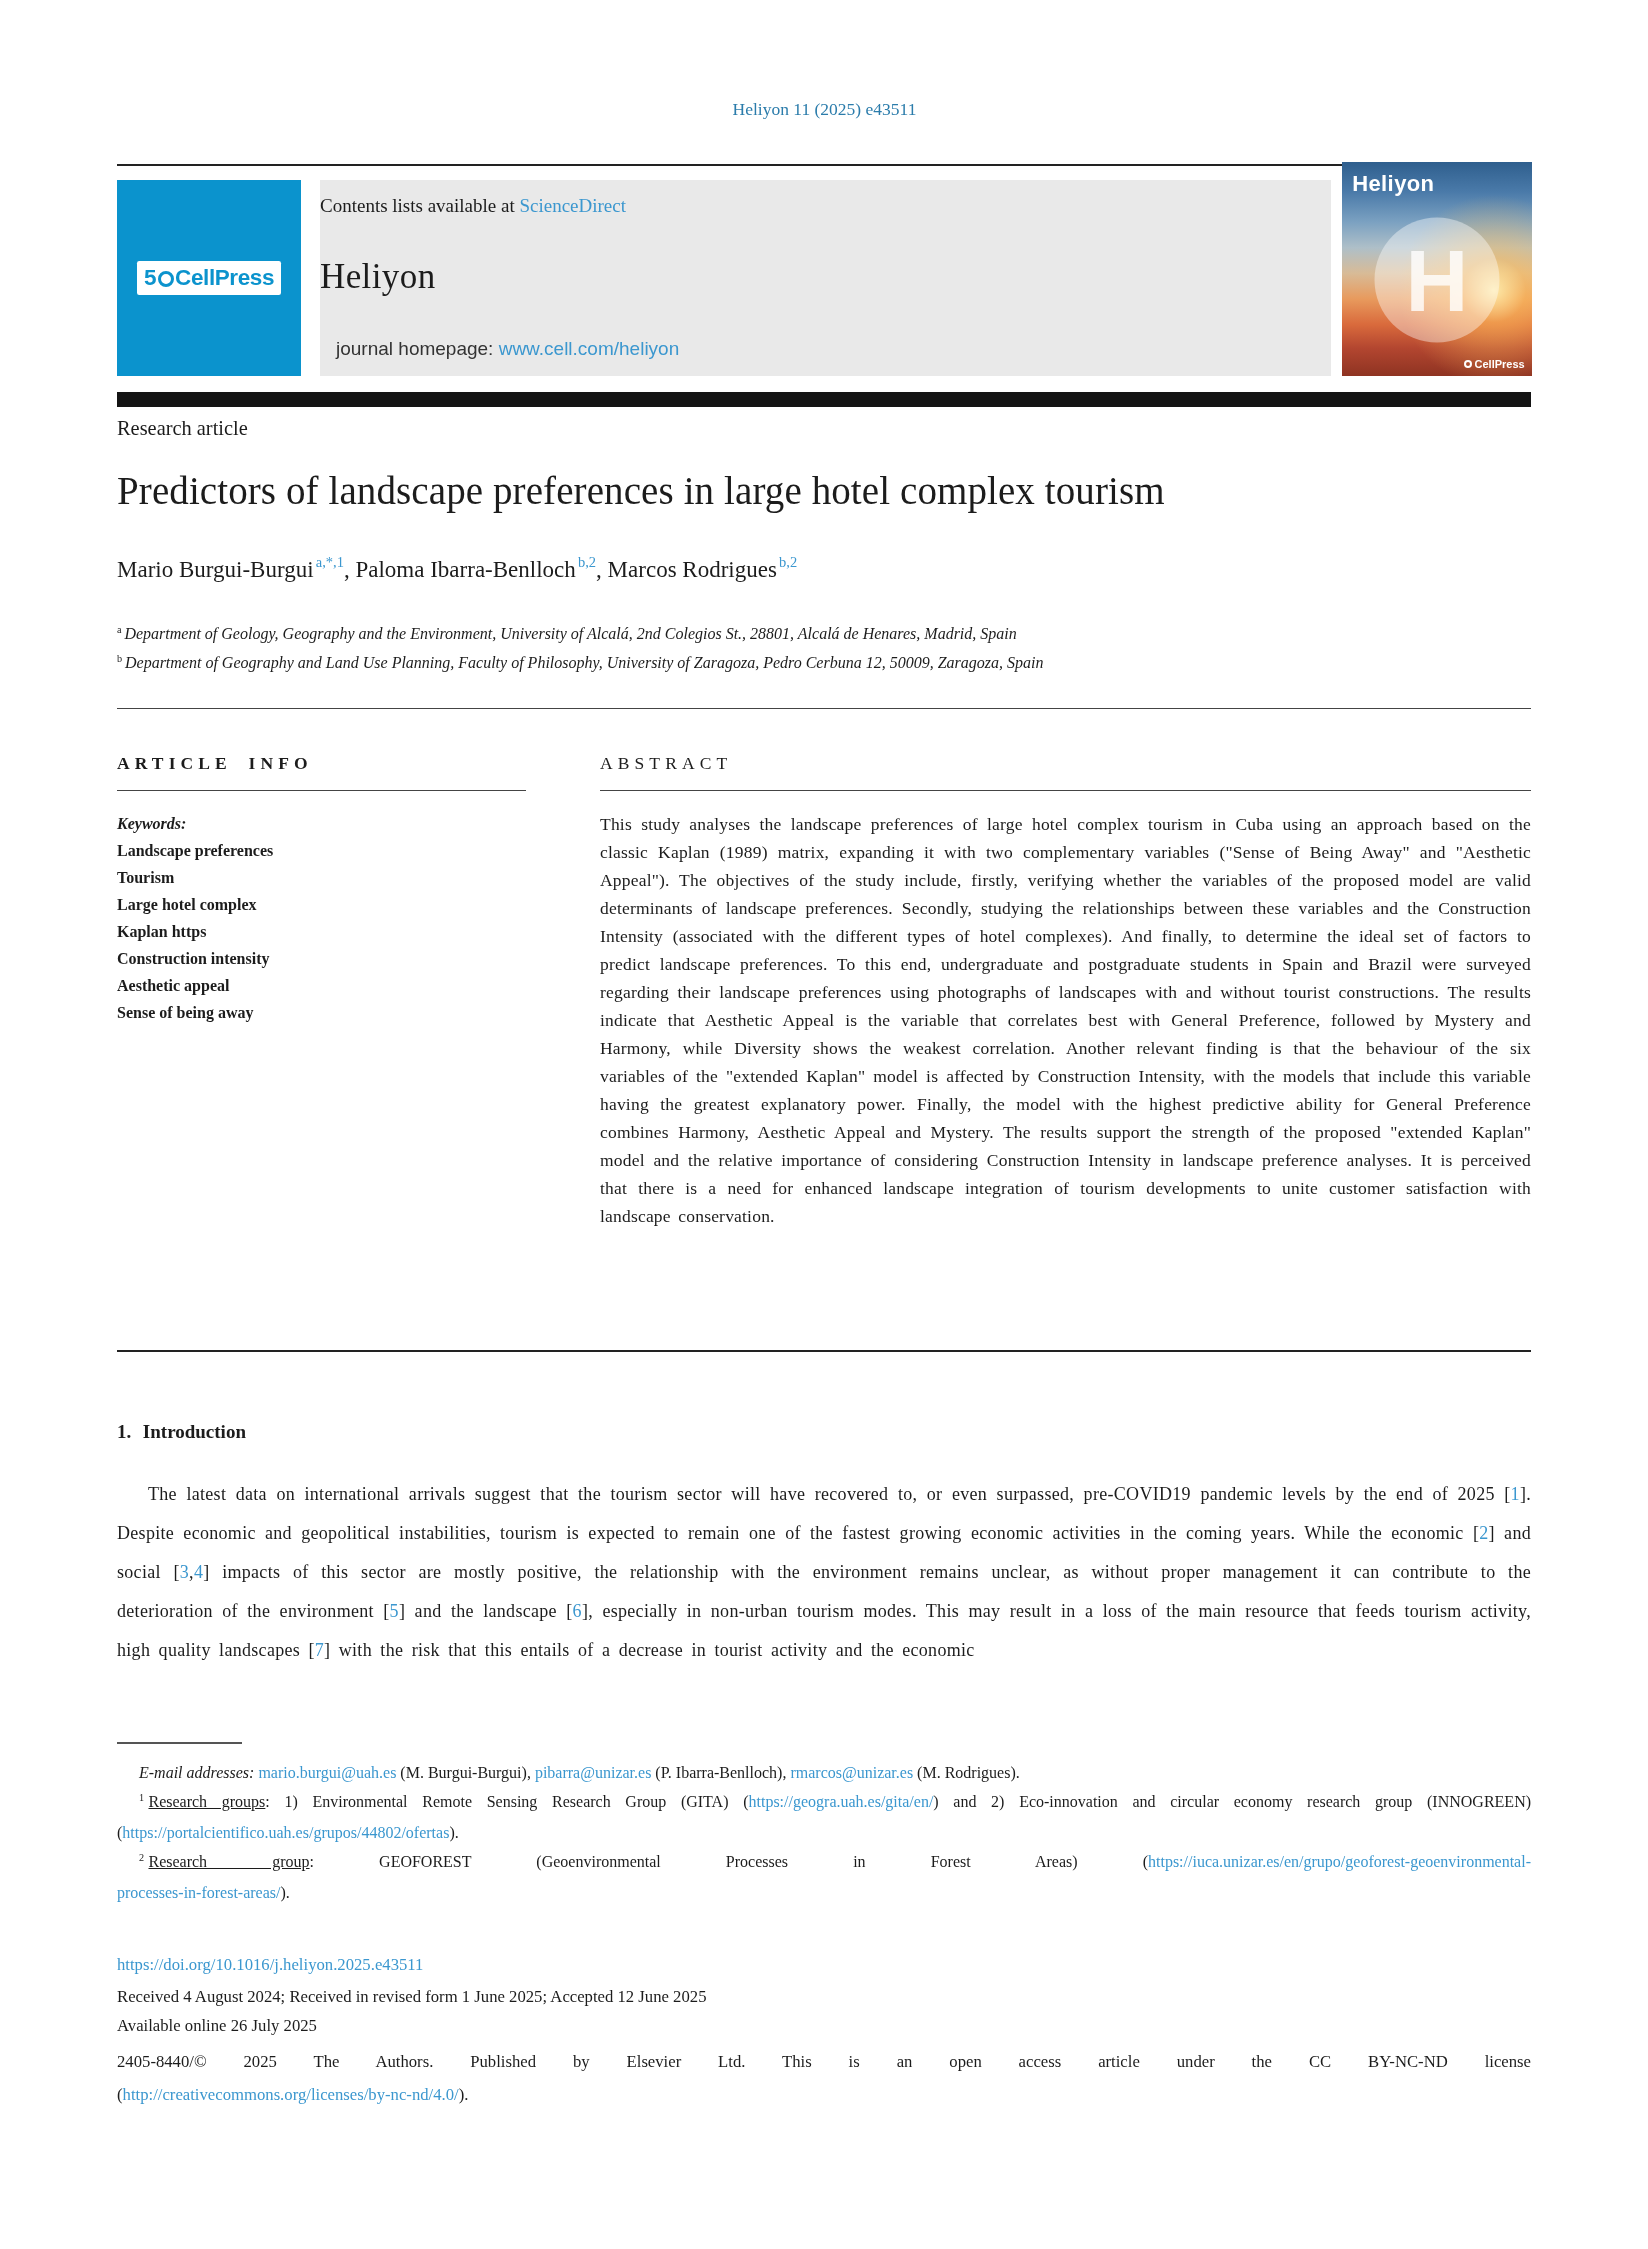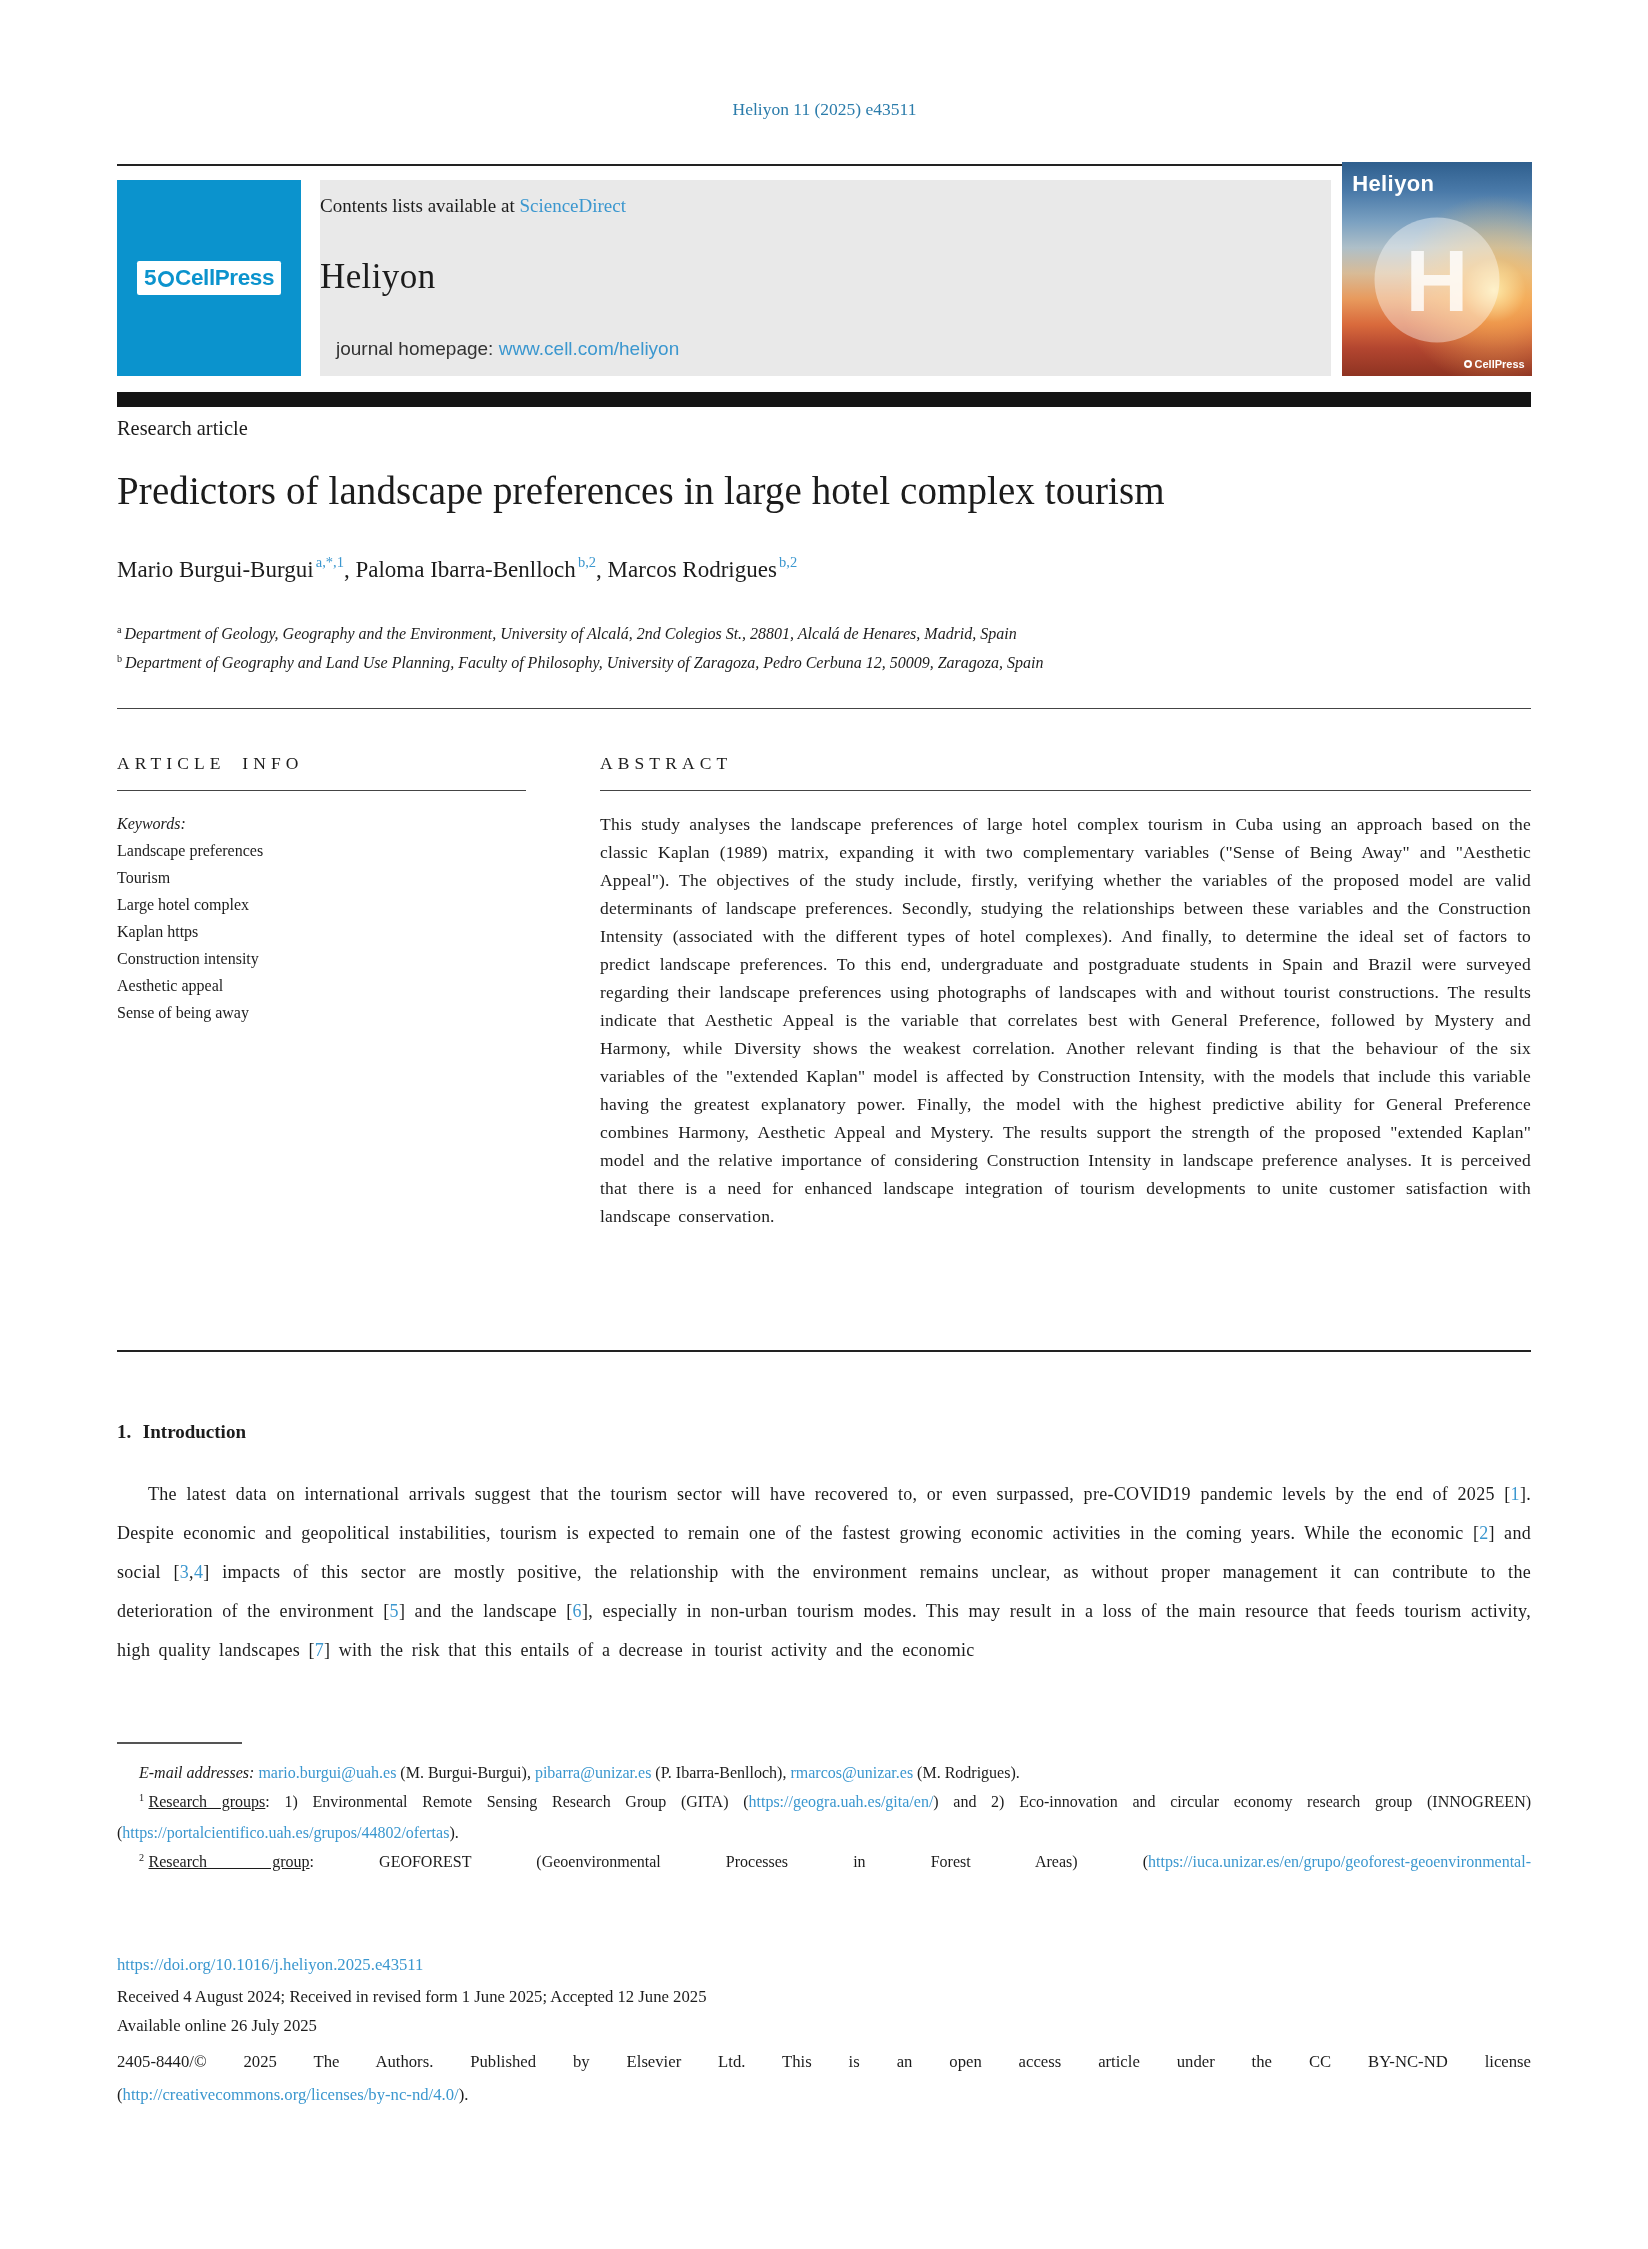--- a/index.html
+++ b/index.html
@@ -42,21 +42,21 @@
   .title { top:468px; left:117px; width:1414px; font-size:39px; font-weight:normal; letter-spacing:0.1px; }
   .authors { top:557px; left:117px; width:1414px; font-size:23px; }
   .authors .a-sup { font-size:14.5px; position:relative; top:-10.2px; color:#3b97cf; margin-left:2.2px; }
   .affiliations { top:620px; left:117px; width:1414px; font-size:16px; line-height:27px; }
   .aff-sup { font-size:10.2px; position:relative; top:-5.8px; margin-right:2.9px; }
   .aff-text { font-style:italic; }
   .rule-authors { top:708px; left:117px; width:1414px; height:0.7px; background:#444; }
 
   
   .columns { top:753px; left:117px; width:1414px; display:flex; }
-  .col-info { width:409px; }
+  .col-info { width:409px;font-weight:bold; }
   .col-gap { width:74px; }
   .col-abstract { width:931px; }
   .col-heading { font-size:17.5px; letter-spacing:5.1px; word-spacing:7.3px; }
   .col-rule { height:0.7px; background:#444; margin-top:16px; }
   .keywords { margin-top:19px; font-size:16px; line-height:27px; }
   .kw-label { font-style:italic; }
   .abstract-text { margin-top:19px; font-size:17.5px; line-height:28px; text-align:justify; word-spacing:2.9px; letter-spacing:0.2px; }
   .rule-section { top:1350px; left:117px; width:1414px; height:1.5px; background:#222; }
 
   
@@ -158,20 +158,21 @@
 <h2 class="abs intro-heading">
   <span class="num">1.</span><span>Introduction</span>
 </h2>
 <p class="abs intro-text"><span>The latest data on international arrivals suggest that the tourism sector will have recovered to, or even surpassed, pre-COVID19 pandemic levels by the end of 2025 [</span><span class="link">1</span><span>]. Despite economic and geopolitical instabilities, tourism is expected to remain one of the fastest growing economic activities in the coming years. While the economic [</span><span class="link">2</span><span>] and social [</span><span class="link">3</span><span>,</span><span class="link">4</span><span>] impacts of this sector are mostly positive, the relationship with the environment remains unclear, as without proper management it can contribute to the deterioration of the environment [</span><span class="link">5</span><span>] and the landscape [</span><span class="link">6</span><span>], especially in non-urban tourism modes. This may result in a loss of the main resource that feeds tourism activity, high quality landscapes [</span><span class="link">7</span><span>] with the risk that this entails of a decrease in tourist activity and the economic</span></p>
 
 <div class="abs fn-sep"></div>
 <div class="abs footnotes">
   <p><span class="italic">E-mail addresses:</span><span> </span><span class="link">mario.burgui@uah.es</span><span> (M. Burgui-Burgui), </span><span class="link">pibarra@unizar.es</span><span> (P. Ibarra-Benlloch), </span><span class="link">rmarcos@unizar.es</span><span> (M. Rodrigues).</span></p>
   <p><span class="fn-marker">1</span><span><span class="underline">Research groups</span><span>: 1) Environmental Remote Sensing Research Group (GITA) (</span><span class="link">https://geogra.uah.es/gita/en/</span><span>) and 2) Eco-innovation and circular economy research group (INNOGREEN) (</span><span class="link">https://portalcientifico.uah.es/grupos/44802/ofertas</span><span>).</span></span></p>
   <p class="justify-last"><span class="fn-marker">2</span><span><span class="underline">Research group</span><span>: GEOFOREST (Geoenvironmental Processes in Forest Areas) (</span><span class="link">https://iuca.unizar.es/en/grupo/geoforest-geoenvironmental-</span></span></p>
+  <p style="text-indent:0;"><span class="link">processes-in-forest-areas/</span><span>).</span></p>
 </div>
 
 <div class="abs doi"><span class="link">https://doi.org/10.1016/j.heliyon.2025.e43511</span></div>
 <div class="abs received">Received 4 August 2024; Received in revised form 1 June 2025; Accepted 12 June 2025</div>
 <div class="abs available">Available online 26 July 2025</div>
 <div class="abs license">
   <div class="justify-last">2405-8440/© 2025 The Authors.  Published by Elsevier Ltd.  This is an open access article under the CC BY-NC-ND license</div>
   <div><span>(</span><span class="link">http://creativecommons.org/licenses/by-nc-nd/4.0/</span><span>).</span></div>
 </div>
 

